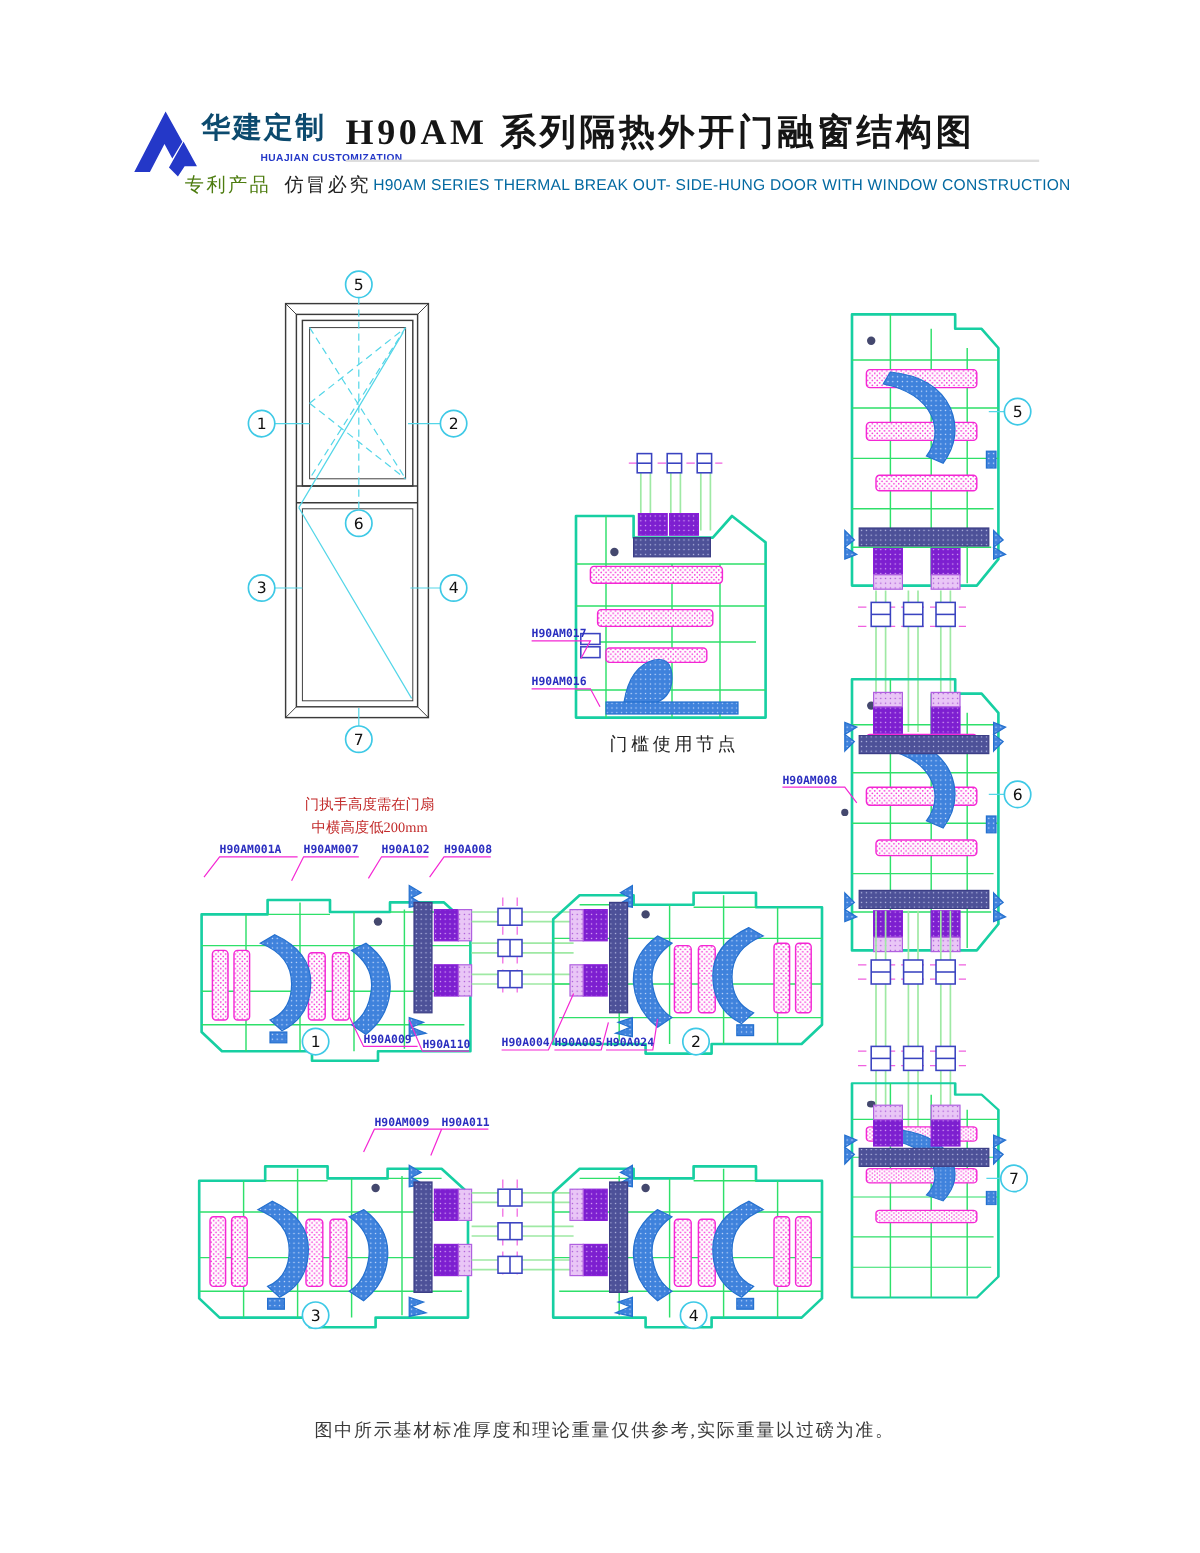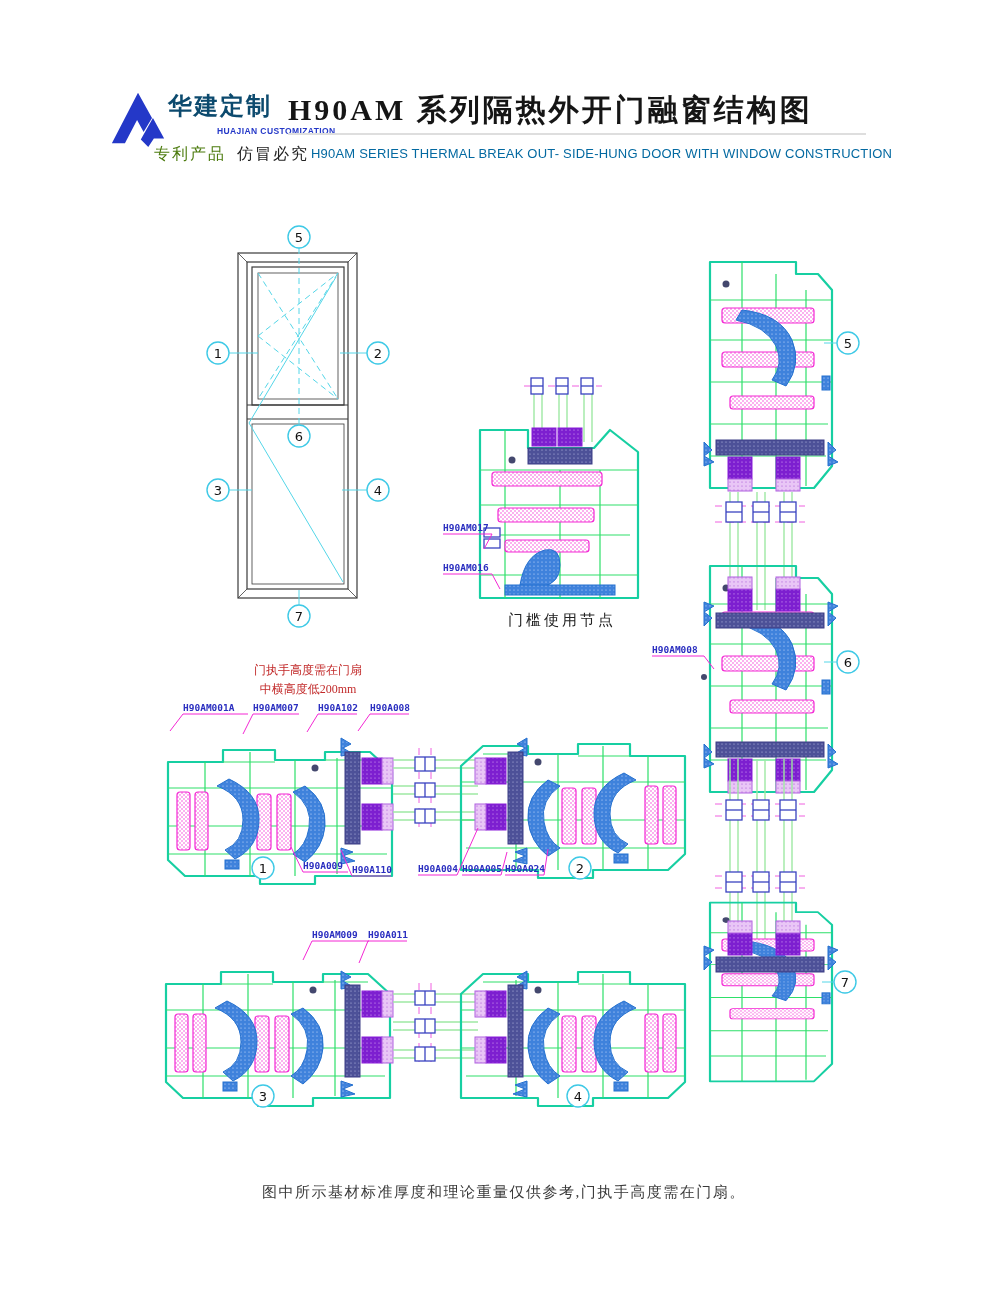--- a/index.html
+++ b/index.html
@@ -60,21 +60,21 @@
   <div class="title">H90AM 系列隔热外开门融窗结构图</div>
   <div class="title-rule"></div>
   <div class="sub-patent">专利产品</div>
   <div class="sub-fake">仿冒必究</div>
   <div class="sub-en">H90AM SERIES  THERMAL BREAK OUT- SIDE-HUNG DOOR WITH WINDOW CONSTRUCTION</div>
 
   <div class="handle-note">
     <div>门执手高度需在门扇</div>
     <div>中横高度低200mm</div>
   </div>
-  <div class="footer-note">图中所示基材标准厚度和理论重量仅供参考,门执手高度需在门扇。</div>
+  <div class="footer-note">图中所示基材标准厚度和理论重量仅供参考,实际重量以过磅为准。</div>
 
   <svg class="cad" width="1000" height="1294" viewBox="0 0 1000 1294">
     <defs>
       <pattern id="hm" width="4" height="4" patternUnits="userSpaceOnUse">
         <rect width="4" height="4" fill="#fff"></rect>
         <circle cx="1" cy="1" r="0.7" fill="#f427d4"></circle>
           <circle cx="3" cy="3" r="0.7" fill="#f427d4"></circle>
       </pattern>
       <pattern id="hb" width="4" height="4" patternUnits="userSpaceOnUse">
         <rect width="4" height="4" fill="#3f82dc"></rect>

